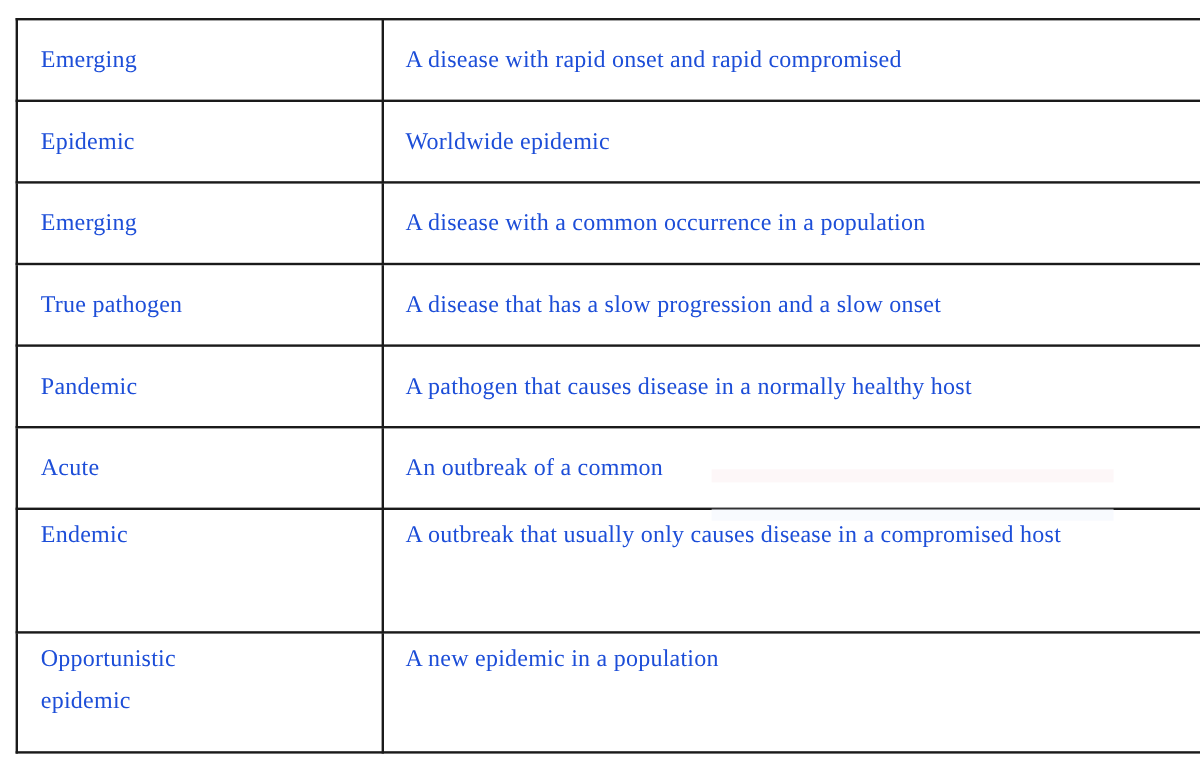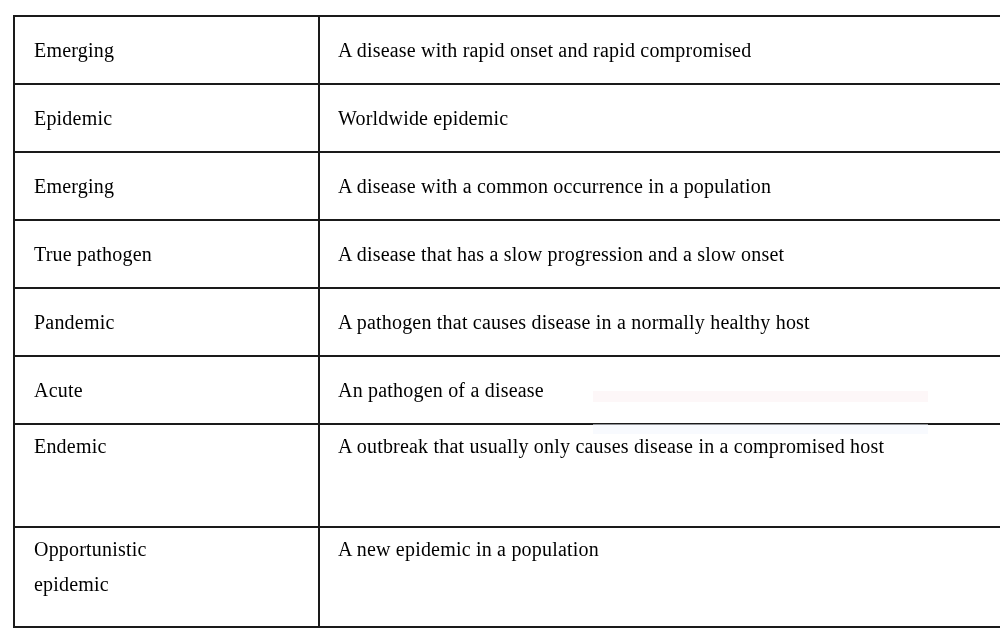--- a/index.html
+++ b/index.html
@@ -23,21 +23,21 @@
     top: 15px;
     width: 974px;
     border-collapse: collapse;
     table-layout: fixed;
   }
   table.match-table, table.match-table td {
     border: 2px solid #1a1a1a;
   }
   table.match-table td {
     background: #ffffff;
-    color: #000000;
+    color: #1d4ed8;
     font-size: 20px;
     letter-spacing: 0.2px;
     vertical-align: middle;
   }
   td.term-cell {
     width: 274px;
     padding: 0 10px 0 19px;
   }
   td.def-cell {
     width: 700px;
@@ -120,21 +120,21 @@
     <td class="def-cell">
       <span class="def-text">A pathogen that causes disease in a normally healthy host</span>
     </td>
   </tr>
 
   <tr class="row">
     <td class="term-cell">
       <span class="term-text">Acute</span>
     </td>
     <td class="def-cell">
-      <span class="def-text">An pathogen of a disease</span>
+      <span class="def-text">An outbreak of a common</span>
     </td>
   </tr>
 
   <tr class="row">
     <td class="term-cell">
       <span class="term-text">Endemic</span>
     </td>
     <td class="def-cell">
       <span class="def-text">A outbreak that usually only causes disease in a compromised host</span>
     </td>

